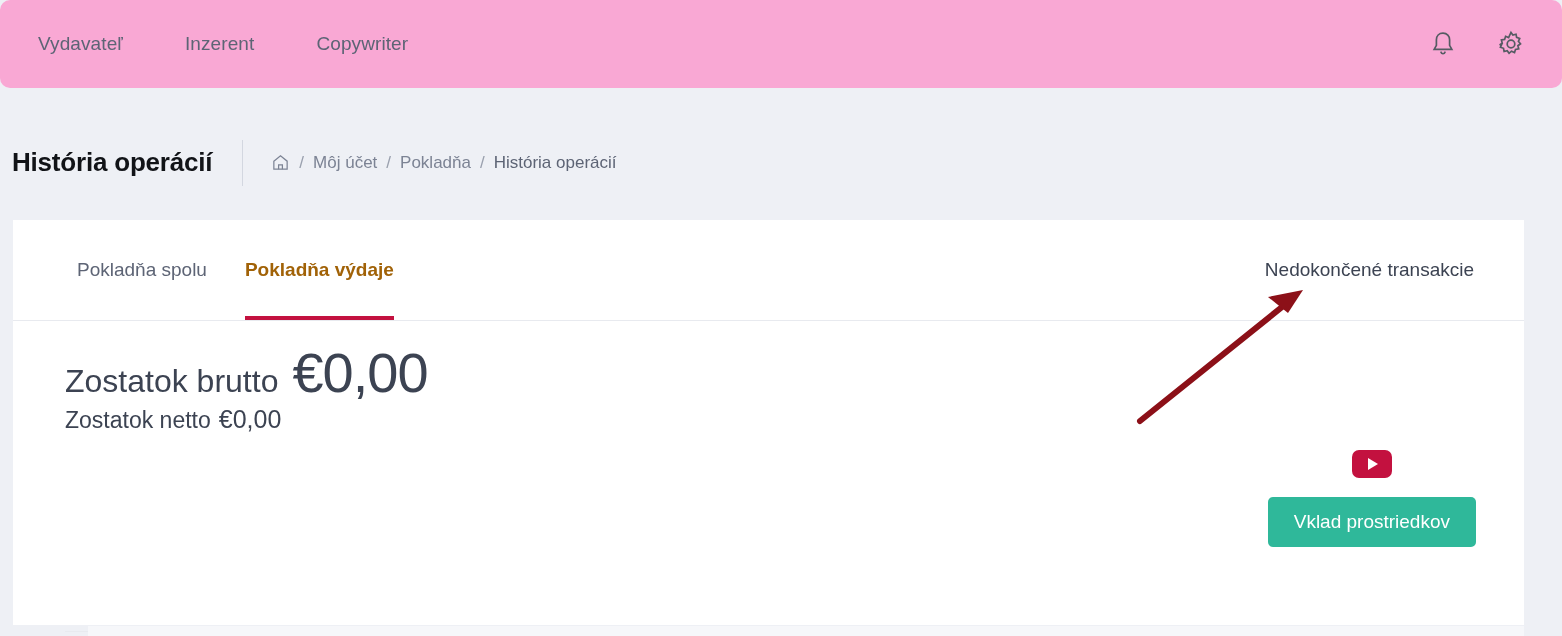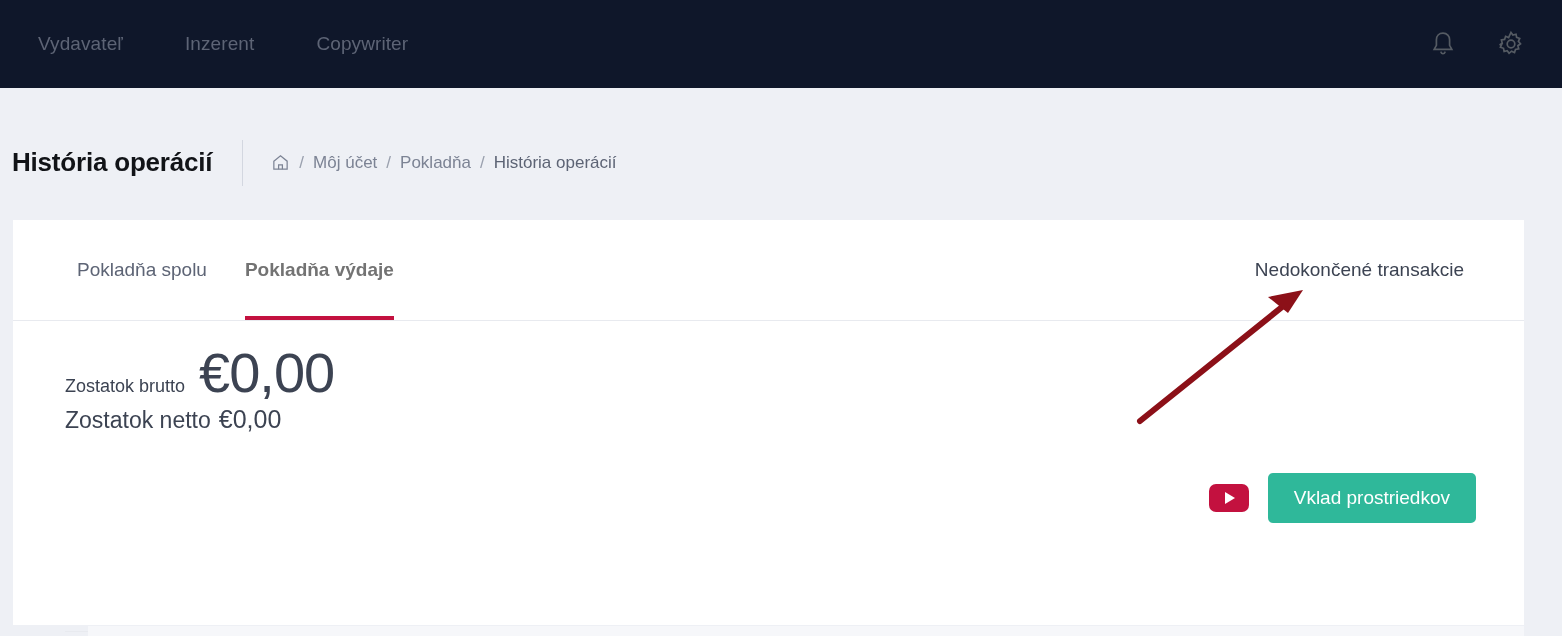--- a/index.html
+++ b/index.html
@@ -14,23 +14,24 @@
     overflow: hidden;
     position: relative;
   }
 
   
   .topbar {
     position: absolute;
     left: 0; top: 0;
     width: 1562px;
     height: 88px;
-    background: #0f172a;
-    display: flex;
-    align-items: center;
+    background: #f9a8d4;
+    display: flex;
+    align-items: center;
+    border-radius: 10px;
   }
   .topnav {
     display: flex;
     align-items: center;
     margin-left: 38px;
   }
   .topnav-item {
     font-size: 19px;
     color: #5d6475;
     margin-right: 62px;
@@ -126,35 +127,35 @@
     height: 100%;
     display: flex;
     align-items: center;
     font-size: 19px;
     color: #5d6475;
     margin-right: 38px;
     cursor: pointer;
     white-space: nowrap;
   }
   .tab.active {
-    color: #737373;
+    color: #a16207;
     font-weight: bold;
   }
   .tab.active::after {
     content: "";
     position: absolute;
     left: 0;
     right: 0;
     bottom: 0;
     height: 4px;
     background: #c3113f;
   }
   .tab-right {
     position: absolute;
-    right: 60px;
+    right: 50px;
     font-size: 19px;
     color: #3c4352;
     cursor: pointer;
     white-space: nowrap;
   }
 
   
   .balance-zone {
     position: relative;
     padding: 0;
@@ -163,45 +164,46 @@
     position: absolute;
     left: 52px;
     top: 24px;
   }
   .bal-gross {
     display: flex;
     align-items: baseline;
     gap: 14px;
   }
   .bal-gross .lbl {
-    font-size: 18px;
+    font-size: 32px;
     color: #3c4352;
   }
   .bal-gross .val {
     font-size: 56px;
     color: #3c4352;
     line-height: 1;
     letter-spacing: -1px;
   }
   .bal-net {
     display: flex;
     align-items: baseline;
     gap: 8px;
     margin-top: 4px;
   }
   .bal-net .lbl { font-size: 23px; color: #3c4352; }
   .bal-net .val { font-size: 25px; color: #3c4352; }
 
   .actions {
     position: absolute;
     right: 48px;
-    top: 152px;
+    top: 129px;
     display: flex;
     align-items: center;
     gap: 19px;
+    flex-direction: column;
   }
   .yt-icon {
     width: 40px;
     height: 28px;
     background: #c3113f;
     border-radius: 7px;
     display: flex;
     align-items: center;
     justify-content: center;
     cursor: pointer;

